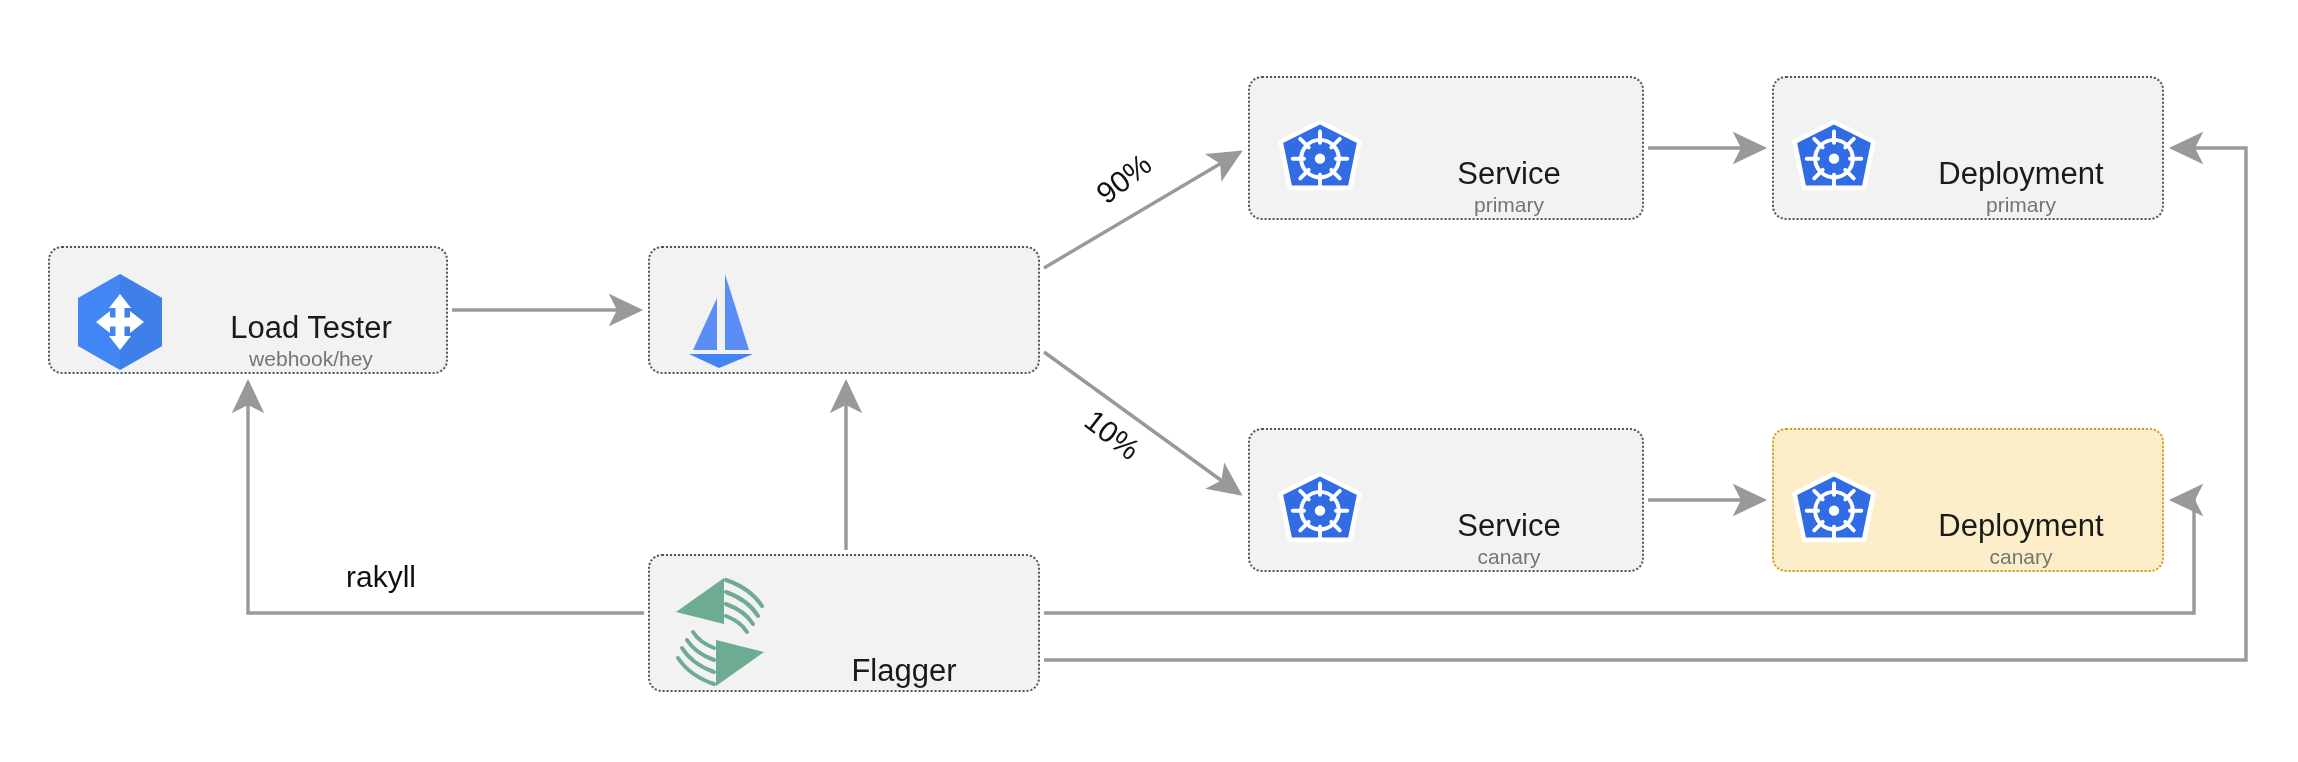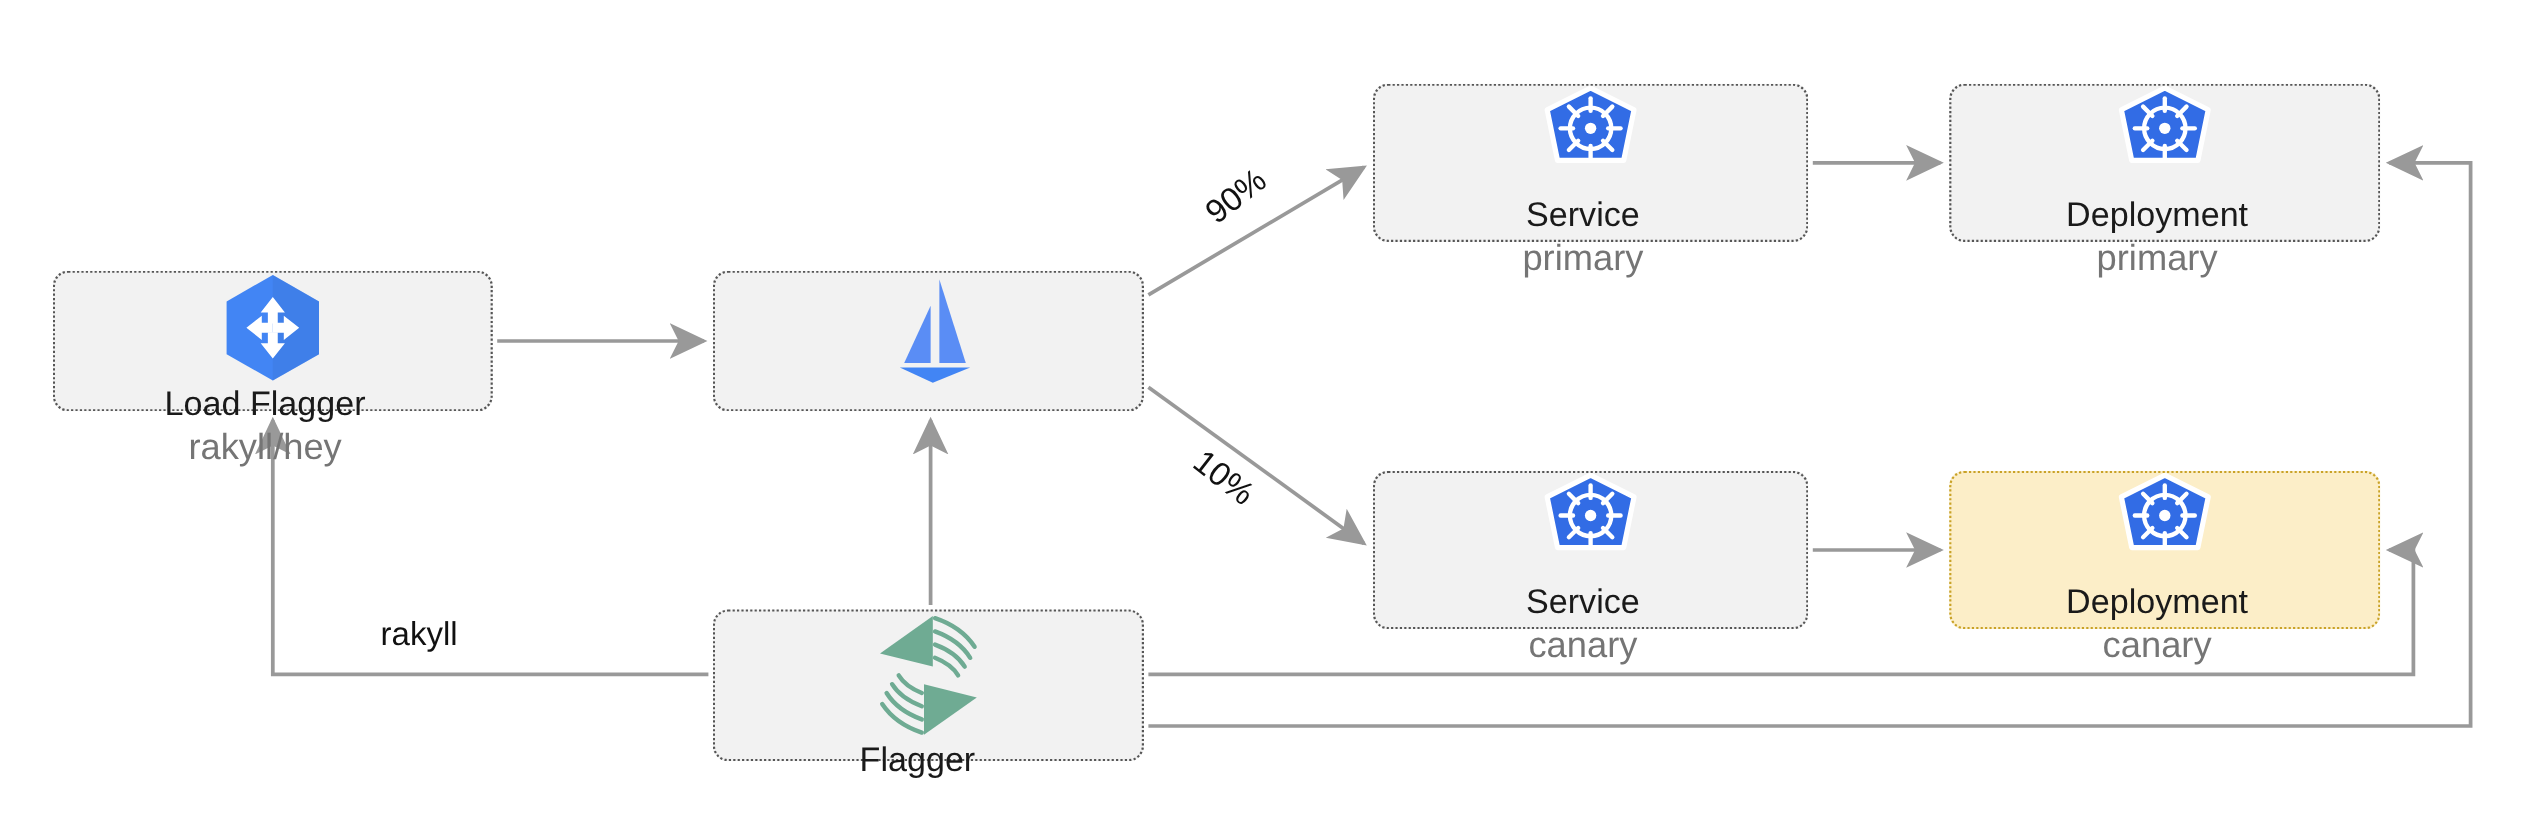--- a/index.html
+++ b/index.html
@@ -25,22 +25,22 @@
     width: 2298px;
     height: 762px;
     pointer-events: none;
   }
 
   
   .node {
     position: absolute;
     box-sizing: border-box;
     display: flex;
-    flex-direction: column;
-    align-items: center;
+    flex-direction: row;
+    align-items: flex-end;
     border-radius: 14px;
     background: #f2f2f2;
     border: 2px dotted #555555;
   }
   .node.canary-hl {
     background: #fceec8;
     border: 2px dotted #c9a227;
   }
   .node-icon {
     flex: 0 0 auto;
@@ -56,21 +56,21 @@
     justify-content: center;
     line-height: 1.22;
     padding-right: 14px;
   }
   .node-title {
     font-size: 31px;
     color: #1a1a1a;
     white-space: nowrap;
   }
   .node-sub {
-    font-size: 33px;
+    font-size: 21px;
     color: #757575;
     white-space: nowrap;
   }
 
   
   #node-load-tester { left: 48px;   top: 246px; width: 400px; height: 128px; }
   #node-load-tester .node-icon { width: 140px; }
   #node-virtual-service { left: 648px; top: 246px; width: 392px; height: 128px; }
   #node-virtual-service .node-icon { width: 130px; }
   #node-service-primary { left: 1248px; top: 76px;  width: 396px; height: 144px; }
@@ -141,22 +141,22 @@
         <polygon points="46,2 88,26 88,74 46,98" fill="#3b77db" opacity="0.45"></polygon>
         <g fill="#ffffff">
           <path d="M46 22 L57 36 L50.5 36 L50.5 46 L41.5 46 L41.5 36 L35 36 Z"></path>
           <path d="M46 78 L35 64 L41.5 64 L41.5 54 L50.5 54 L50.5 64 L57 64 Z"></path>
           <path d="M22 50 L36 39 L36 45.5 L46 45.5 L46 54.5 L36 54.5 L36 61 Z"></path>
           <path d="M70 50 L56 61 L56 54.5 L46 54.5 L46 45.5 L56 45.5 L56 39 Z"></path>
         </g>
       </svg>
     </div>
     <div class="node-text">
-      <div class="node-title">Load Flagger</div>
-      <div class="node-sub">rakyll/hey</div>
+      <div class="node-title">Load Tester</div>
+      <div class="node-sub">webhook/hey</div>
     </div>
   </div>
 
   <div class="node" id="node-virtual-service">
     <div class="node-icon">
       <svg width="84" height="104" viewBox="0 0 84 104" xmlns="http://www.w3.org/2000/svg">
         <polygon points="52,6 52,82 76,82" fill="#5a8df5"></polygon>
         <polygon points="44,30 44,82 20,82" fill="#5a8df5"></polygon>
         <polygon points="16,86 80,86 46,100" fill="#4285f4"></polygon>
       </svg>

